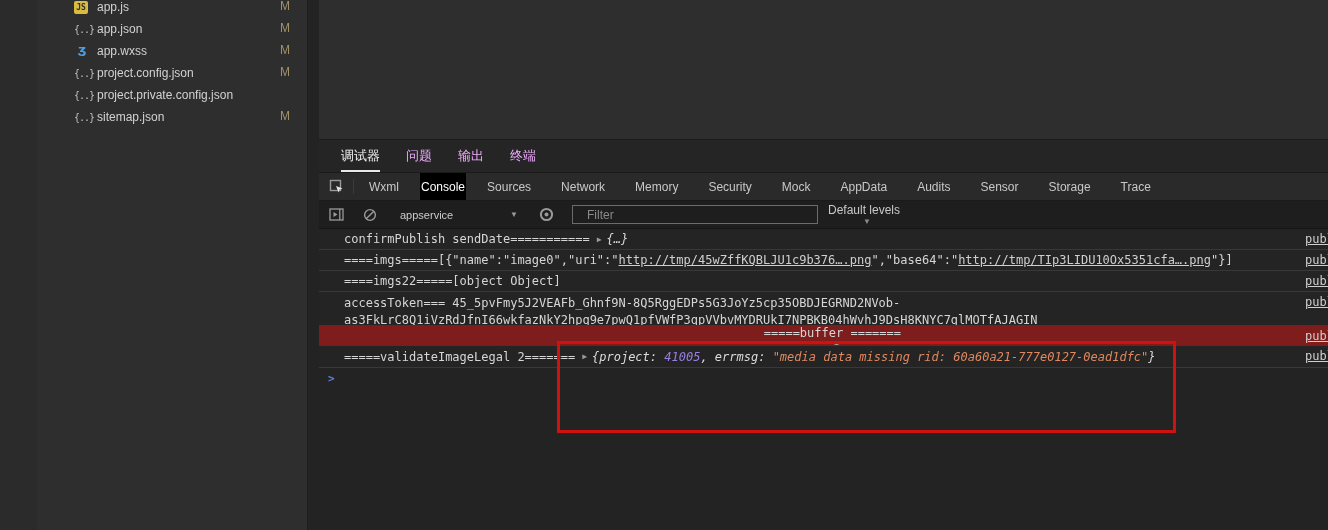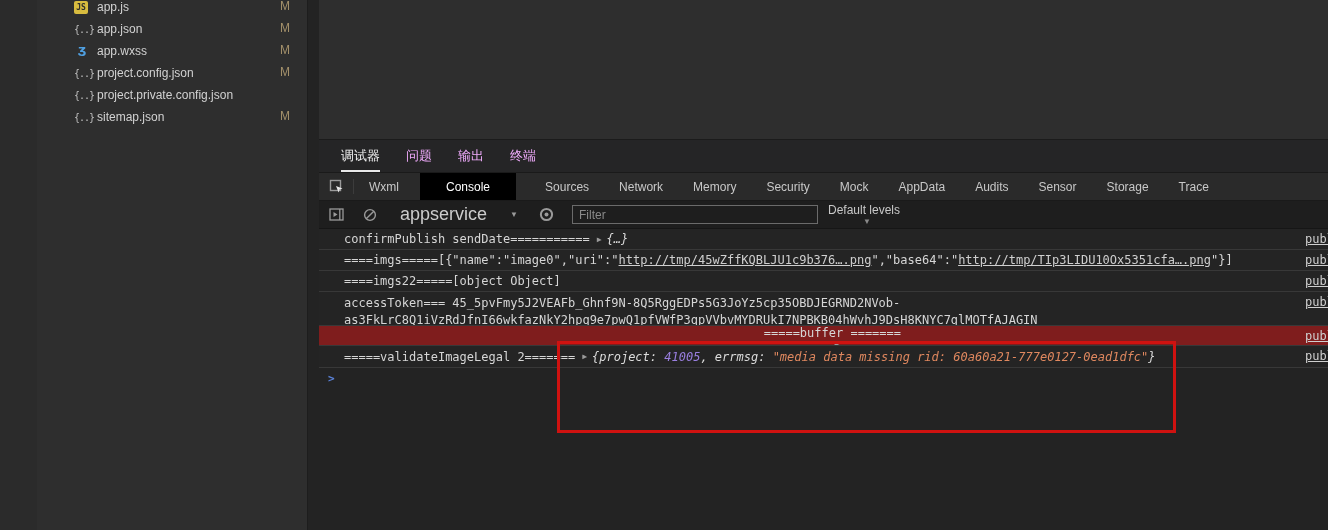--- a/index.html
+++ b/index.html
@@ -35,30 +35,30 @@
   .debug-tab { font-size:13px; color:#f0abfc; display:flex; align-items:center;
     margin-right:26px; border-bottom:2px solid transparent; padding-top:2px; cursor:pointer; }
   .debug-tab.active { color:#f0f0f0; border-bottom-color:#e8e8e8; }
 
   #devtools-tabbar { height:28px; background:#2a2a2a; display:flex; align-items:stretch;
     border-bottom:1px solid #1a1a1a; }
   .tool-iconbox { width:34px; display:flex; align-items:center; justify-content:center; cursor:pointer; }
   .vsep { width:1px; background:#3c3c3c; margin:6px 0; }
   .dt-tab { font-size:12px; color:#c8c8c8; display:flex; align-items:center;
     padding:0 11px; margin:0 4px; cursor:pointer; white-space:nowrap; }
-  .dt-tab.active { background:#000; color:#fff; margin:0 14px 0 6px; padding:0 26px; }
+  .dt-tab.active { background:#000; color:#fff; margin:0 6px 0 6px; padding:0 1px; }
 
   #console-toolbar { height:28px; background:#1e1e1e; display:flex; align-items:center;
     border-bottom:1px solid #161616; }
   #context-select { display:flex; align-items:center; width:118px; margin-left:12px;
     justify-content:space-between; cursor:pointer; }
-  #context-select .sel-label { font-size:18px; color:#cccccc; }
+  #context-select .sel-label { font-size:11px; color:#cccccc; }
   #context-select .sel-arrow { font-size:8px; color:#9a9a9a; }
   #filter-input { width:246px; height:19px; background:#1e1e1e; border:1px solid #6b6b6b;
-    color:#cfcfcf; font-size:12px; padding:0 6px; margin-left:8px; outline:none; }
+    color:#cfcfcf; font-size:12px; padding:0 14px; margin-left:8px; outline:none; }
   #filter-input::placeholder { color:#8a8a8a; }
   #default-levels { display:flex; align-items:center; margin-left:10px; cursor:pointer;flex-direction:column; }
   #default-levels .sel-label { font-size:12px; color:#c8c8c8; }
   #default-levels .sel-arrow { font-size:8px; color:#8a8a8a; margin-left:6px; }
 
   
   #console-output { font-family:"DejaVu Sans Mono", monospace; font-size:12px; color:#d6d6d6; }
   .c-row { position:relative; border-bottom:1px solid #383838; padding-left:25px;
     display:flex; align-items:center; overflow:hidden; background:#242424; }
   .c-row.hl { background:#7f1d1d;flex-direction:column; }

